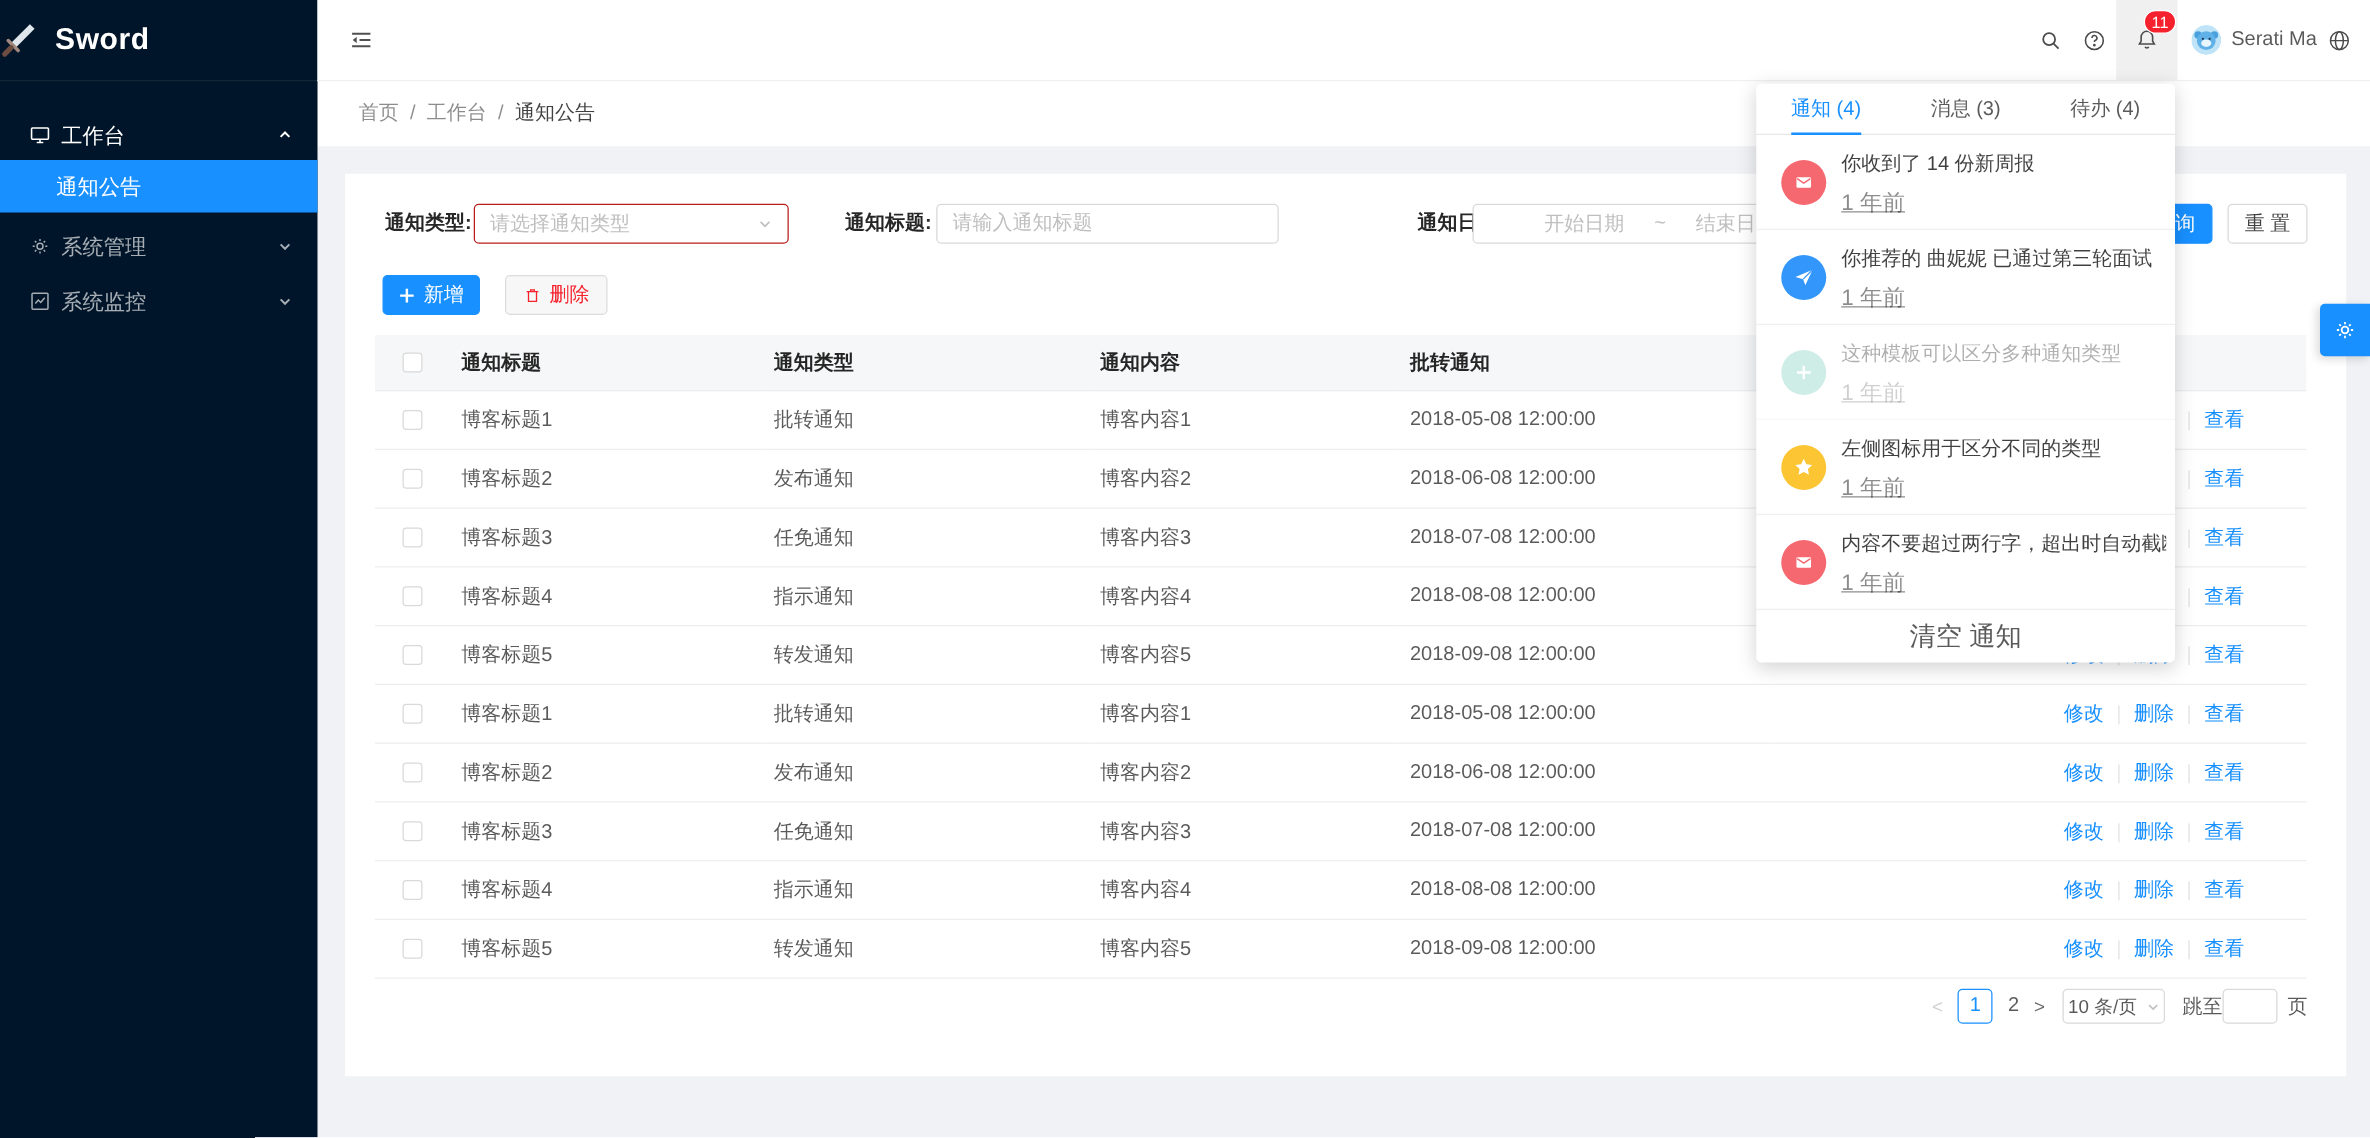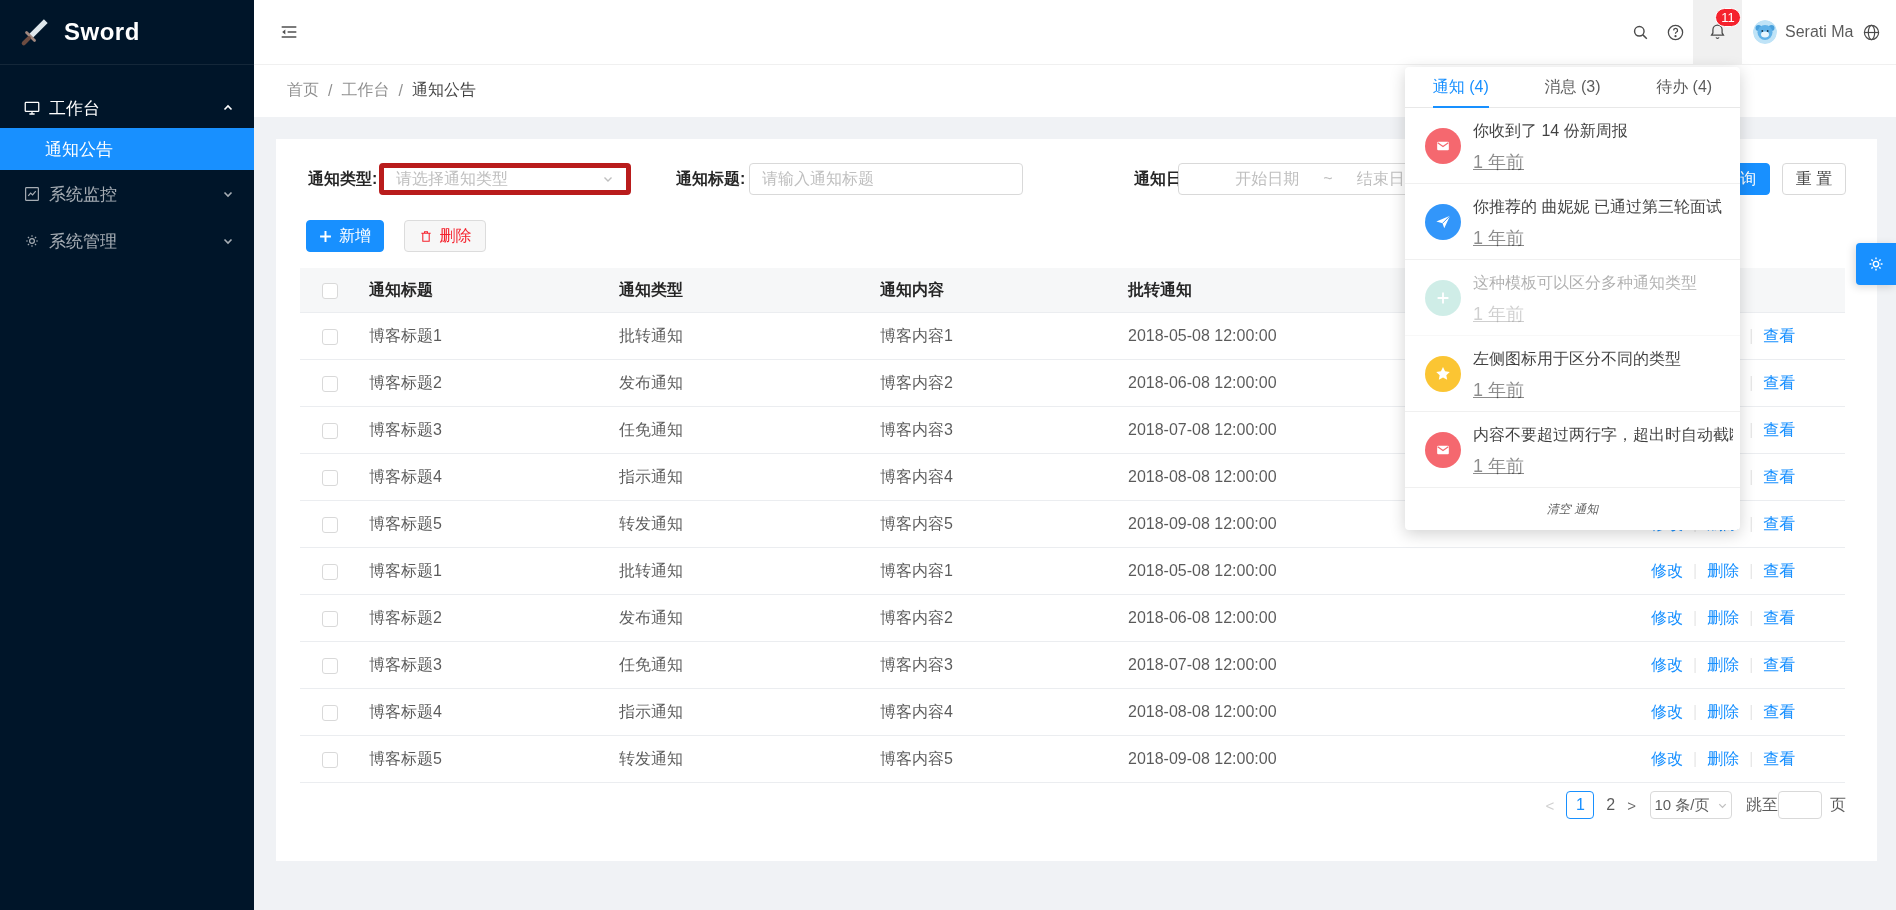--- a/index.html
+++ b/index.html
@@ -2,21 +2,21 @@
 <html><head>
 <meta charset="utf-8">
 <style>
   html,body{margin:0;padding:0;}
   .stage{position:relative;width:1896px;height:910px;overflow:hidden;background:#f0f2f5;
          font-family:"Liberation Sans","DejaVu Sans",sans-serif;-webkit-font-smoothing:antialiased;}
   svg{display:block;}
 
   
   .sidebar{position:absolute;left:0;top:0;width:254px;height:100%;background:#001529;z-index:10;}
-  .logo{height:64px;display:flex;align-items:center;padding-left:20px;border-bottom:1px solid rgba(255,255,255,.08);cursor:pointer;text-align:center;}
+  .logo{height:64px;display:flex;align-items:center;border-bottom:1px solid rgba(255,255,255,.08);cursor:pointer;text-align:center;}
   .logo-text{color:#fff;font-size:24px;font-weight:bold;margin-left:14px;letter-spacing:.5px;}
   .menu{position:absolute;top:88px;left:0;right:0;}
   .menu-item{position:relative;height:40px;display:flex;align-items:center;color:rgba(255,255,255,.65);
              font-size:17px;padding-left:23px;cursor:pointer;}
   .menu-item.open{color:#fff;}
   .menu-item .mi-icon{width:18px;height:18px;}
   .menu-item .mi-label{margin-left:8px;}
   .menu-item .chev{position:absolute;right:20px;width:12px;height:12px;}
   .mi-gap{margin-top:7px;}
   .mi-gap2{margin-top:4px;}
@@ -38,21 +38,21 @@
   .breadcrumb{position:absolute;left:254px;top:64px;width:1642px;height:53px;background:#fff;z-index:5;}
   .bc-inner{position:absolute;left:33px;top:0;height:53px;display:flex;align-items:center;font-size:16px;}
   .bc-link{color:rgba(0,0,0,.45);cursor:pointer;}
   .bc-sep{margin:0 9px;color:rgba(0,0,0,.45);}
   .bc-current{color:rgba(0,0,0,.75);}
 
   
   .card{position:absolute;left:276px;top:139px;width:1601px;height:722px;background:#fff;z-index:6;}
   .f-label{position:absolute;top:24px;height:32px;line-height:32px;font-size:16px;font-weight:700;color:rgba(0,0,0,.85);}
   .fl-type{left:32px;} .fl-title{left:400px;} .fl-date{left:858px;}
-  .f-select{position:absolute;left:103px;top:24px;width:252px;height:32px;box-sizing:border-box;border:5px solid #b91c1c;border-radius:4px;
+  .f-select{position:absolute;left:103px;top:24px;width:252px;height:32px;box-sizing:border-box;border:1px solid #b91c1c;border-radius:4px;
             display:flex;align-items:center;padding:4px 12px;color:#bfbfbf;font-size:16px;background:#fff;cursor:pointer;}
   .f-select .caret{margin-left:auto;color:#bfbfbf;}
   .f-input{position:absolute;left:473px;top:24px;width:274px;height:32px;box-sizing:border-box;border:1px solid #d9d9d9;border-radius:4px;
            padding:0 12px;font-size:16px;color:rgba(0,0,0,.65);outline:none;font-family:inherit;}
   .f-input::placeholder{color:#bfbfbf;}
   .f-date{position:absolute;left:902px;top:24px;width:300px;height:32px;box-sizing:border-box;border:1px solid #d9d9d9;border-radius:4px;
           display:flex;align-items:center;justify-content:center;gap:24px;color:#bfbfbf;font-size:16px;background:#fff;cursor:pointer;}
   .btn{height:32px;box-sizing:border-box;border-radius:4px;font-size:16px;display:flex;align-items:center;justify-content:center;cursor:pointer;gap:7px;}
   .btn-search{position:absolute;left:1430px;top:24px;width:64px;background:#1890ff;border:1px solid #1890ff;color:#fff;}
   .btn-reset{position:absolute;left:1506px;top:24px;width:64px;background:#fff;border:1px solid #d9d9d9;color:rgba(0,0,0,.75);}
@@ -89,21 +89,21 @@
          box-shadow:0 4px 16px rgba(0,0,0,.18);z-index:50;}
   .p-tabs{height:40px;display:flex;border-bottom:1px solid #e8e8e8;position:relative;}
   .p-tab{flex:1;display:flex;align-items:center;justify-content:center;font-size:16px;color:rgba(0,0,0,.65);cursor:pointer;}
   .p-tab.active{color:#1890ff;}
   .ink{position:absolute;bottom:-1px;left:28px;width:56px;height:2px;background:#1890ff;}
   .p-item{height:76px;position:relative;border-bottom:1px solid #f0f0f0;cursor:pointer;box-sizing:border-box;}
   .nicon{position:absolute;left:20px;top:20px;width:36px;height:36px;border-radius:50%;display:flex;align-items:center;justify-content:center;}
   .p-title{position:absolute;left:68px;top:13px;font-size:16px;color:rgba(0,0,0,.75);width:260px;white-space:nowrap;overflow:hidden;}
   .p-time{position:absolute;left:68px;top:42px;font-size:18px;color:rgba(0,0,0,.45);text-decoration:underline;}
   .p-item.read{opacity:.42;}
-  .p-footer{height:42px;display:flex;align-items:center;justify-content:center;font-size:12px;color:rgba(0,0,0,.65);cursor:pointer;font-style:italic;}
+  .p-footer{height:42px;display:flex;align-items:center;justify-content:center;font-size:21px;color:rgba(0,0,0,.65);cursor:pointer;}
 
   
   .gear-btn{position:absolute;left:1856px;top:243px;width:40px;height:42px;background:#1890ff;border-radius:4px 0 0 4px;
             display:flex;align-items:center;justify-content:center;z-index:40;cursor:pointer;box-shadow:-2px 2px 8px rgba(0,0,0,.15);}
 </style>
 </head>
 <body>
 
 <div class="stage">
 
@@ -125,36 +125,36 @@
             <path d="M8.5 20h7M12 16.5V20"></path>
         </svg>
         <span class="mi-label">工作台</span>
         <svg class="chev" viewBox="0 0 12 12" fill="none" stroke="currentColor" stroke-width="1.6">
             <path d="M2.5 7.5 L6 4 L9.5 7.5"></path>
           </svg>
       </div>
       <div class="sub-item active">
         <span>通知公告</span>
       </div>
+      <div class="menu-item mi-gap">
+        <svg class="mi-icon" viewBox="0 0 24 24" fill="none" stroke="currentColor" stroke-width="1.6">
+          <circle cx="12" cy="12" r="3.2"></circle>
+          <path d="M12 4.2v2.2M12 17.6v2.2M4.2 12h2.2M17.6 12h2.2M6.5 6.5l1.6 1.6M15.9 15.9l1.6 1.6M17.5 6.5l-1.6 1.6M8.1 15.9l-1.6 1.6"></path>
+        </svg>
+        <span class="mi-label">系统管理</span>
+        <svg class="chev" viewBox="0 0 12 12" fill="none" stroke="currentColor" stroke-width="1.6">
+            <path d="M2.5 4.5 L6 8 L9.5 4.5"></path>
+          </svg>
+      </div>
       <div class="menu-item mi-gap2">
         <svg class="mi-icon" viewBox="0 0 24 24" fill="none" stroke="currentColor" stroke-width="1.6">
           <rect x="3.5" y="3.5" width="17" height="17" rx="1"></rect>
             <path d="M7 14.5l3.2-3.8 2.6 2.6 4.2-5"></path>
         </svg>
         <span class="mi-label">系统监控</span>
-        <svg class="chev" viewBox="0 0 12 12" fill="none" stroke="currentColor" stroke-width="1.6">
-            <path d="M2.5 4.5 L6 8 L9.5 4.5"></path>
-          </svg>
-      </div>
-      <div class="menu-item mi-gap">
-        <svg class="mi-icon" viewBox="0 0 24 24" fill="none" stroke="currentColor" stroke-width="1.6">
-          <circle cx="12" cy="12" r="3.2"></circle>
-          <path d="M12 4.2v2.2M12 17.6v2.2M4.2 12h2.2M17.6 12h2.2M6.5 6.5l1.6 1.6M15.9 15.9l1.6 1.6M17.5 6.5l-1.6 1.6M8.1 15.9l-1.6 1.6"></path>
-        </svg>
-        <span class="mi-label">系统管理</span>
         <svg class="chev" viewBox="0 0 12 12" fill="none" stroke="currentColor" stroke-width="1.6">
             <path d="M2.5 4.5 L6 8 L9.5 4.5"></path>
           </svg>
       </div>
     </nav>
   </aside>
 
   <header class="header">
     <span class="trigger">
       <svg viewBox="0 0 24 24" fill="none" stroke="currentColor" stroke-width="1.8">

